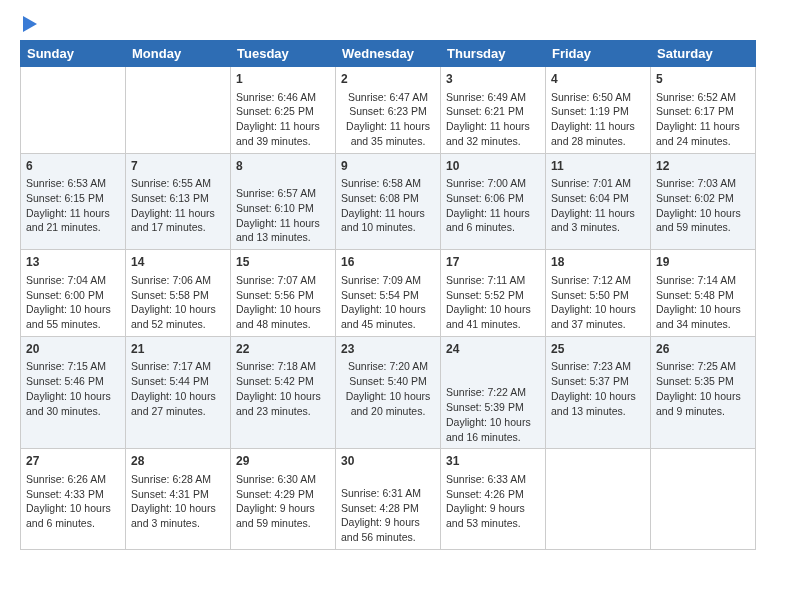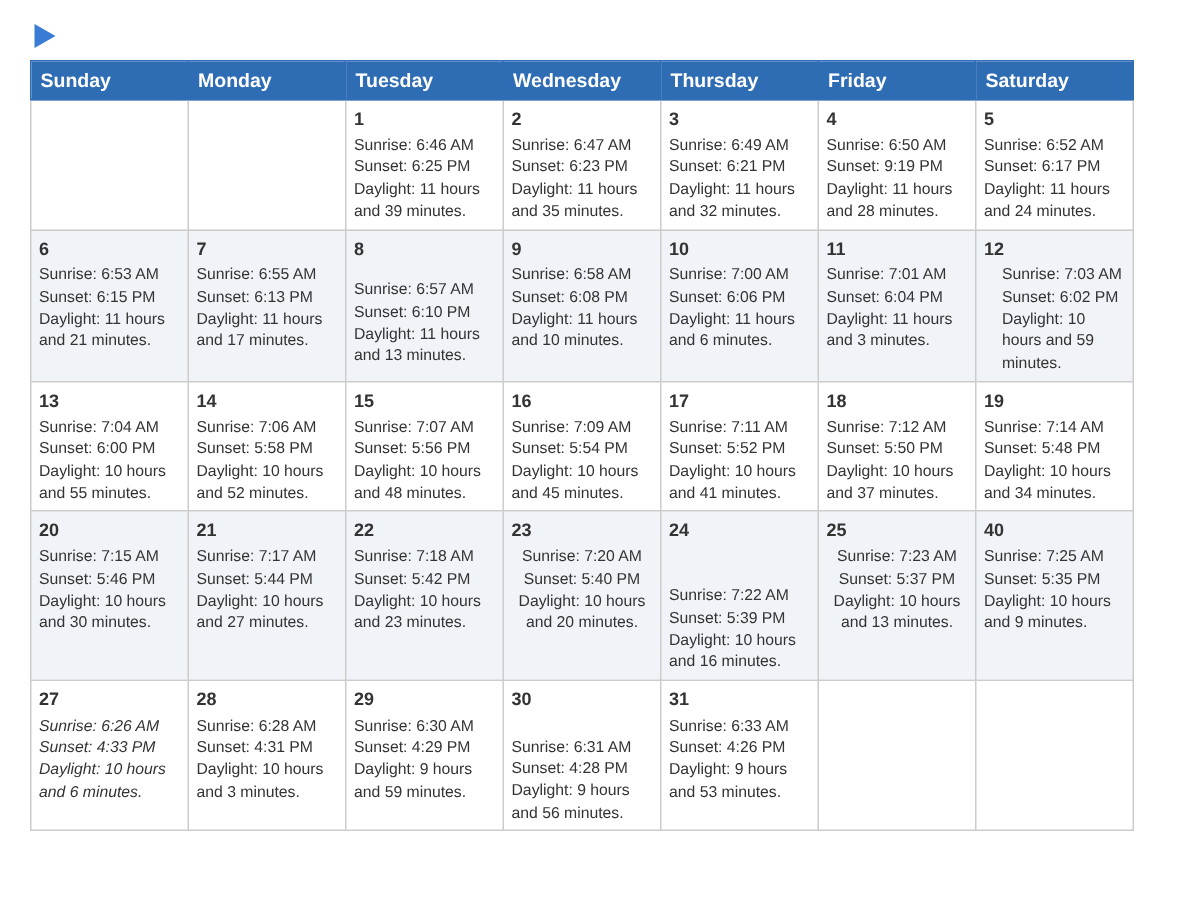--- a/index.html
+++ b/index.html
@@ -139,34 +139,34 @@
           <td class="empty-cell"></td>
           <td class="empty-cell"></td>
           <td>
             <span class="day-number">1</span>
             <div class="day-info" style="white-space: pre-line;">Sunrise: 6:46 AM
 Sunset: 6:25 PM
 Daylight: 11 hours and 39 minutes.</div>
           </td>
           <td>
             <span class="day-number">2</span>
-            <div class="day-info" style="white-space: pre-line;">Sunrise: 6:47 AM
+            <div class="day-info" style="white-space: pre-line; text-align: center;">Sunrise: 6:47 AM
 Sunset: 6:23 PM
 Daylight: 11 hours and 35 minutes.</div>
           </td>
           <td>
             <span class="day-number">3</span>
             <div class="day-info" style="white-space: pre-line;">Sunrise: 6:49 AM
 Sunset: 6:21 PM
 Daylight: 11 hours and 32 minutes.</div>
           </td>
           <td>
             <span class="day-number">4</span>
             <div class="day-info" style="white-space: pre-line;">Sunrise: 6:50 AM
-Sunset: 9:19 PM
+Sunset: 1:19 PM
 Daylight: 11 hours and 28 minutes.</div>
           </td>
           <td>
             <span class="day-number">5</span>
             <div class="day-info" style="white-space: pre-line;">Sunrise: 6:52 AM
 Sunset: 6:17 PM
 Daylight: 11 hours and 24 minutes.</div>
           </td>
         </tr>
         <tr>
@@ -201,21 +201,21 @@
 Daylight: 11 hours and 6 minutes.</div>
           </td>
           <td>
             <span class="day-number">11</span>
             <div class="day-info" style="white-space: pre-line;">Sunrise: 7:01 AM
 Sunset: 6:04 PM
 Daylight: 11 hours and 3 minutes.</div>
           </td>
           <td>
             <span class="day-number">12</span>
-            <div class="day-info" style="white-space: pre-line; margin-left: 12px;">Sunrise: 7:03 AM
+            <div class="day-info" style="white-space: pre-line;">Sunrise: 7:03 AM
 Sunset: 6:02 PM
 Daylight: 10 hours and 59 minutes.</div>
           </td>
         </tr>
         <tr>
           <td>
             <span class="day-number">13</span>
             <div class="day-info" style="white-space: pre-line;">Sunrise: 7:04 AM
 Sunset: 6:00 PM
 Daylight: 10 hours and 55 minutes.</div>
@@ -283,35 +283,35 @@
 Daylight: 10 hours and 20 minutes.</div>
           </td>
           <td>
             <span class="day-number">24</span>
             <div class="day-info" style="white-space: pre-line; margin-top: 28px;">Sunrise: 7:22 AM
 Sunset: 5:39 PM
 Daylight: 10 hours and 16 minutes.</div>
           </td>
           <td>
             <span class="day-number">25</span>
-            <div class="day-info" style="white-space: pre-line; text-align: center;">Sunrise: 7:23 AM
+            <div class="day-info" style="white-space: pre-line;">Sunrise: 7:23 AM
 Sunset: 5:37 PM
 Daylight: 10 hours and 13 minutes.</div>
           </td>
           <td>
-            <span class="day-number">40</span>
+            <span class="day-number">26</span>
             <div class="day-info" style="white-space: pre-line;">Sunrise: 7:25 AM
 Sunset: 5:35 PM
 Daylight: 10 hours and 9 minutes.</div>
           </td>
         </tr>
         <tr>
           <td>
             <span class="day-number">27</span>
-            <div class="day-info" style="white-space: pre-line; font-style: italic;">Sunrise: 6:26 AM
+            <div class="day-info" style="white-space: pre-line;">Sunrise: 6:26 AM
 Sunset: 4:33 PM
 Daylight: 10 hours and 6 minutes.</div>
           </td>
           <td>
             <span class="day-number">28</span>
             <div class="day-info" style="white-space: pre-line;">Sunrise: 6:28 AM
 Sunset: 4:31 PM
 Daylight: 10 hours and 3 minutes.</div>
           </td>
           <td>

